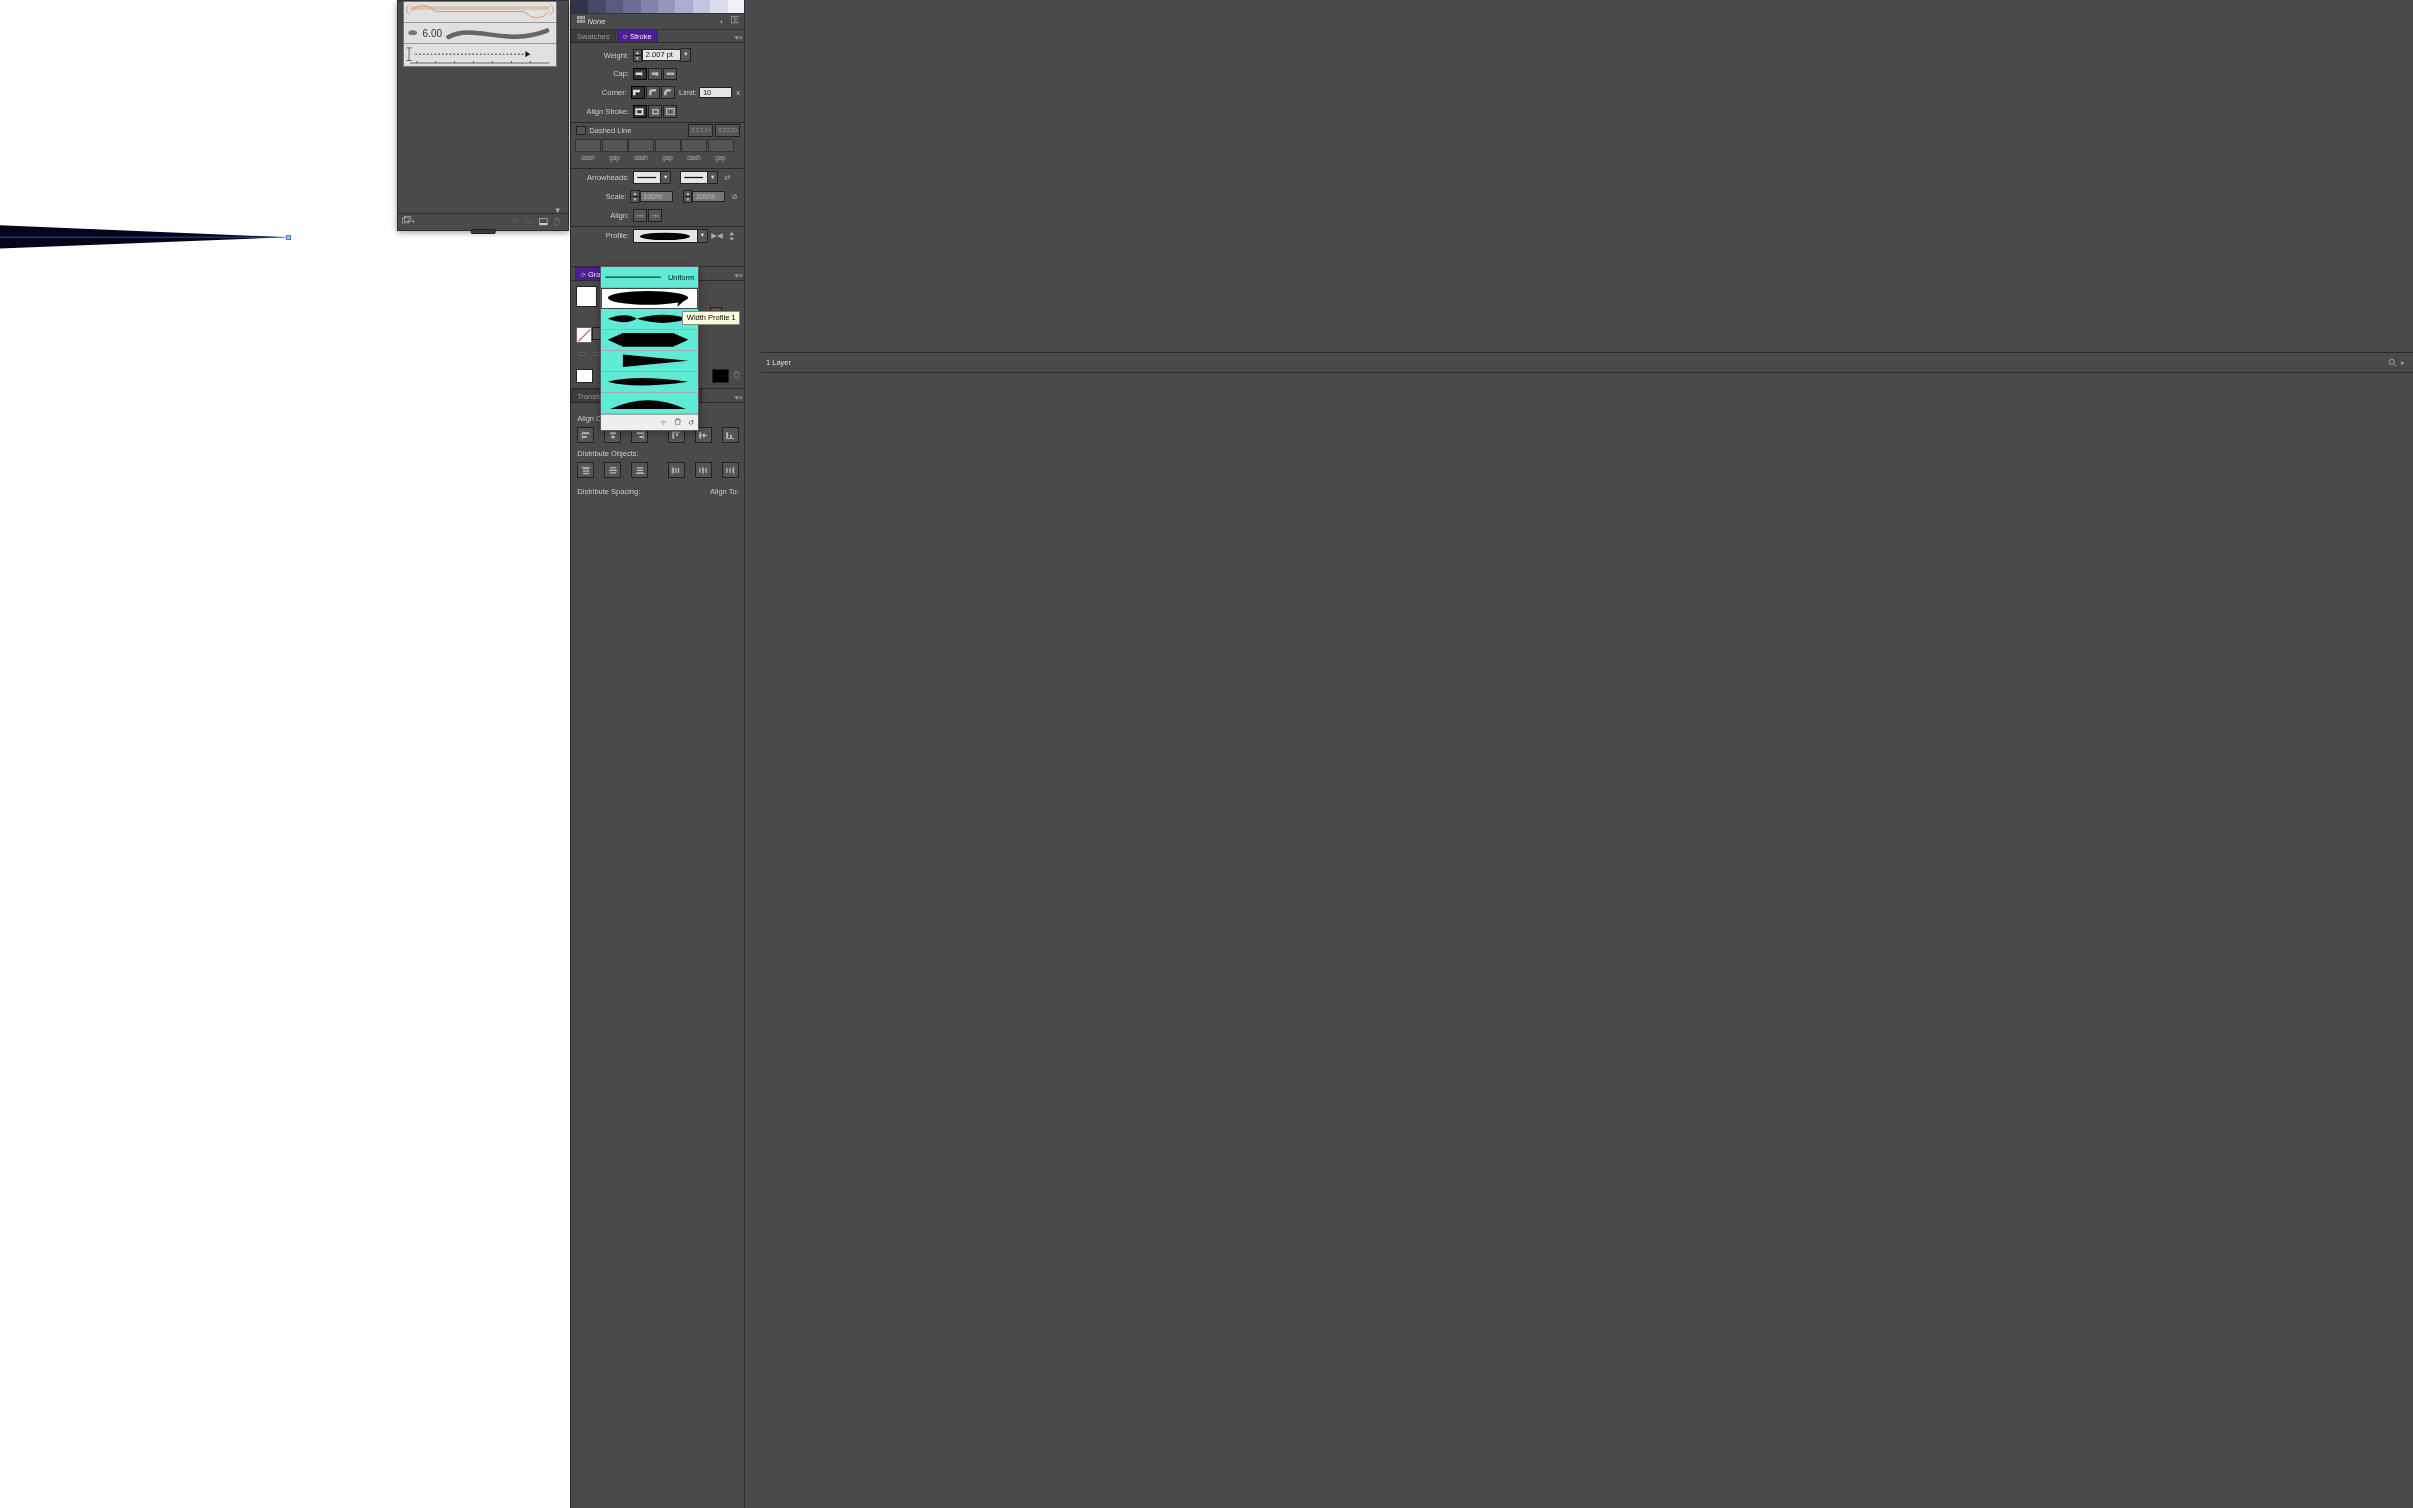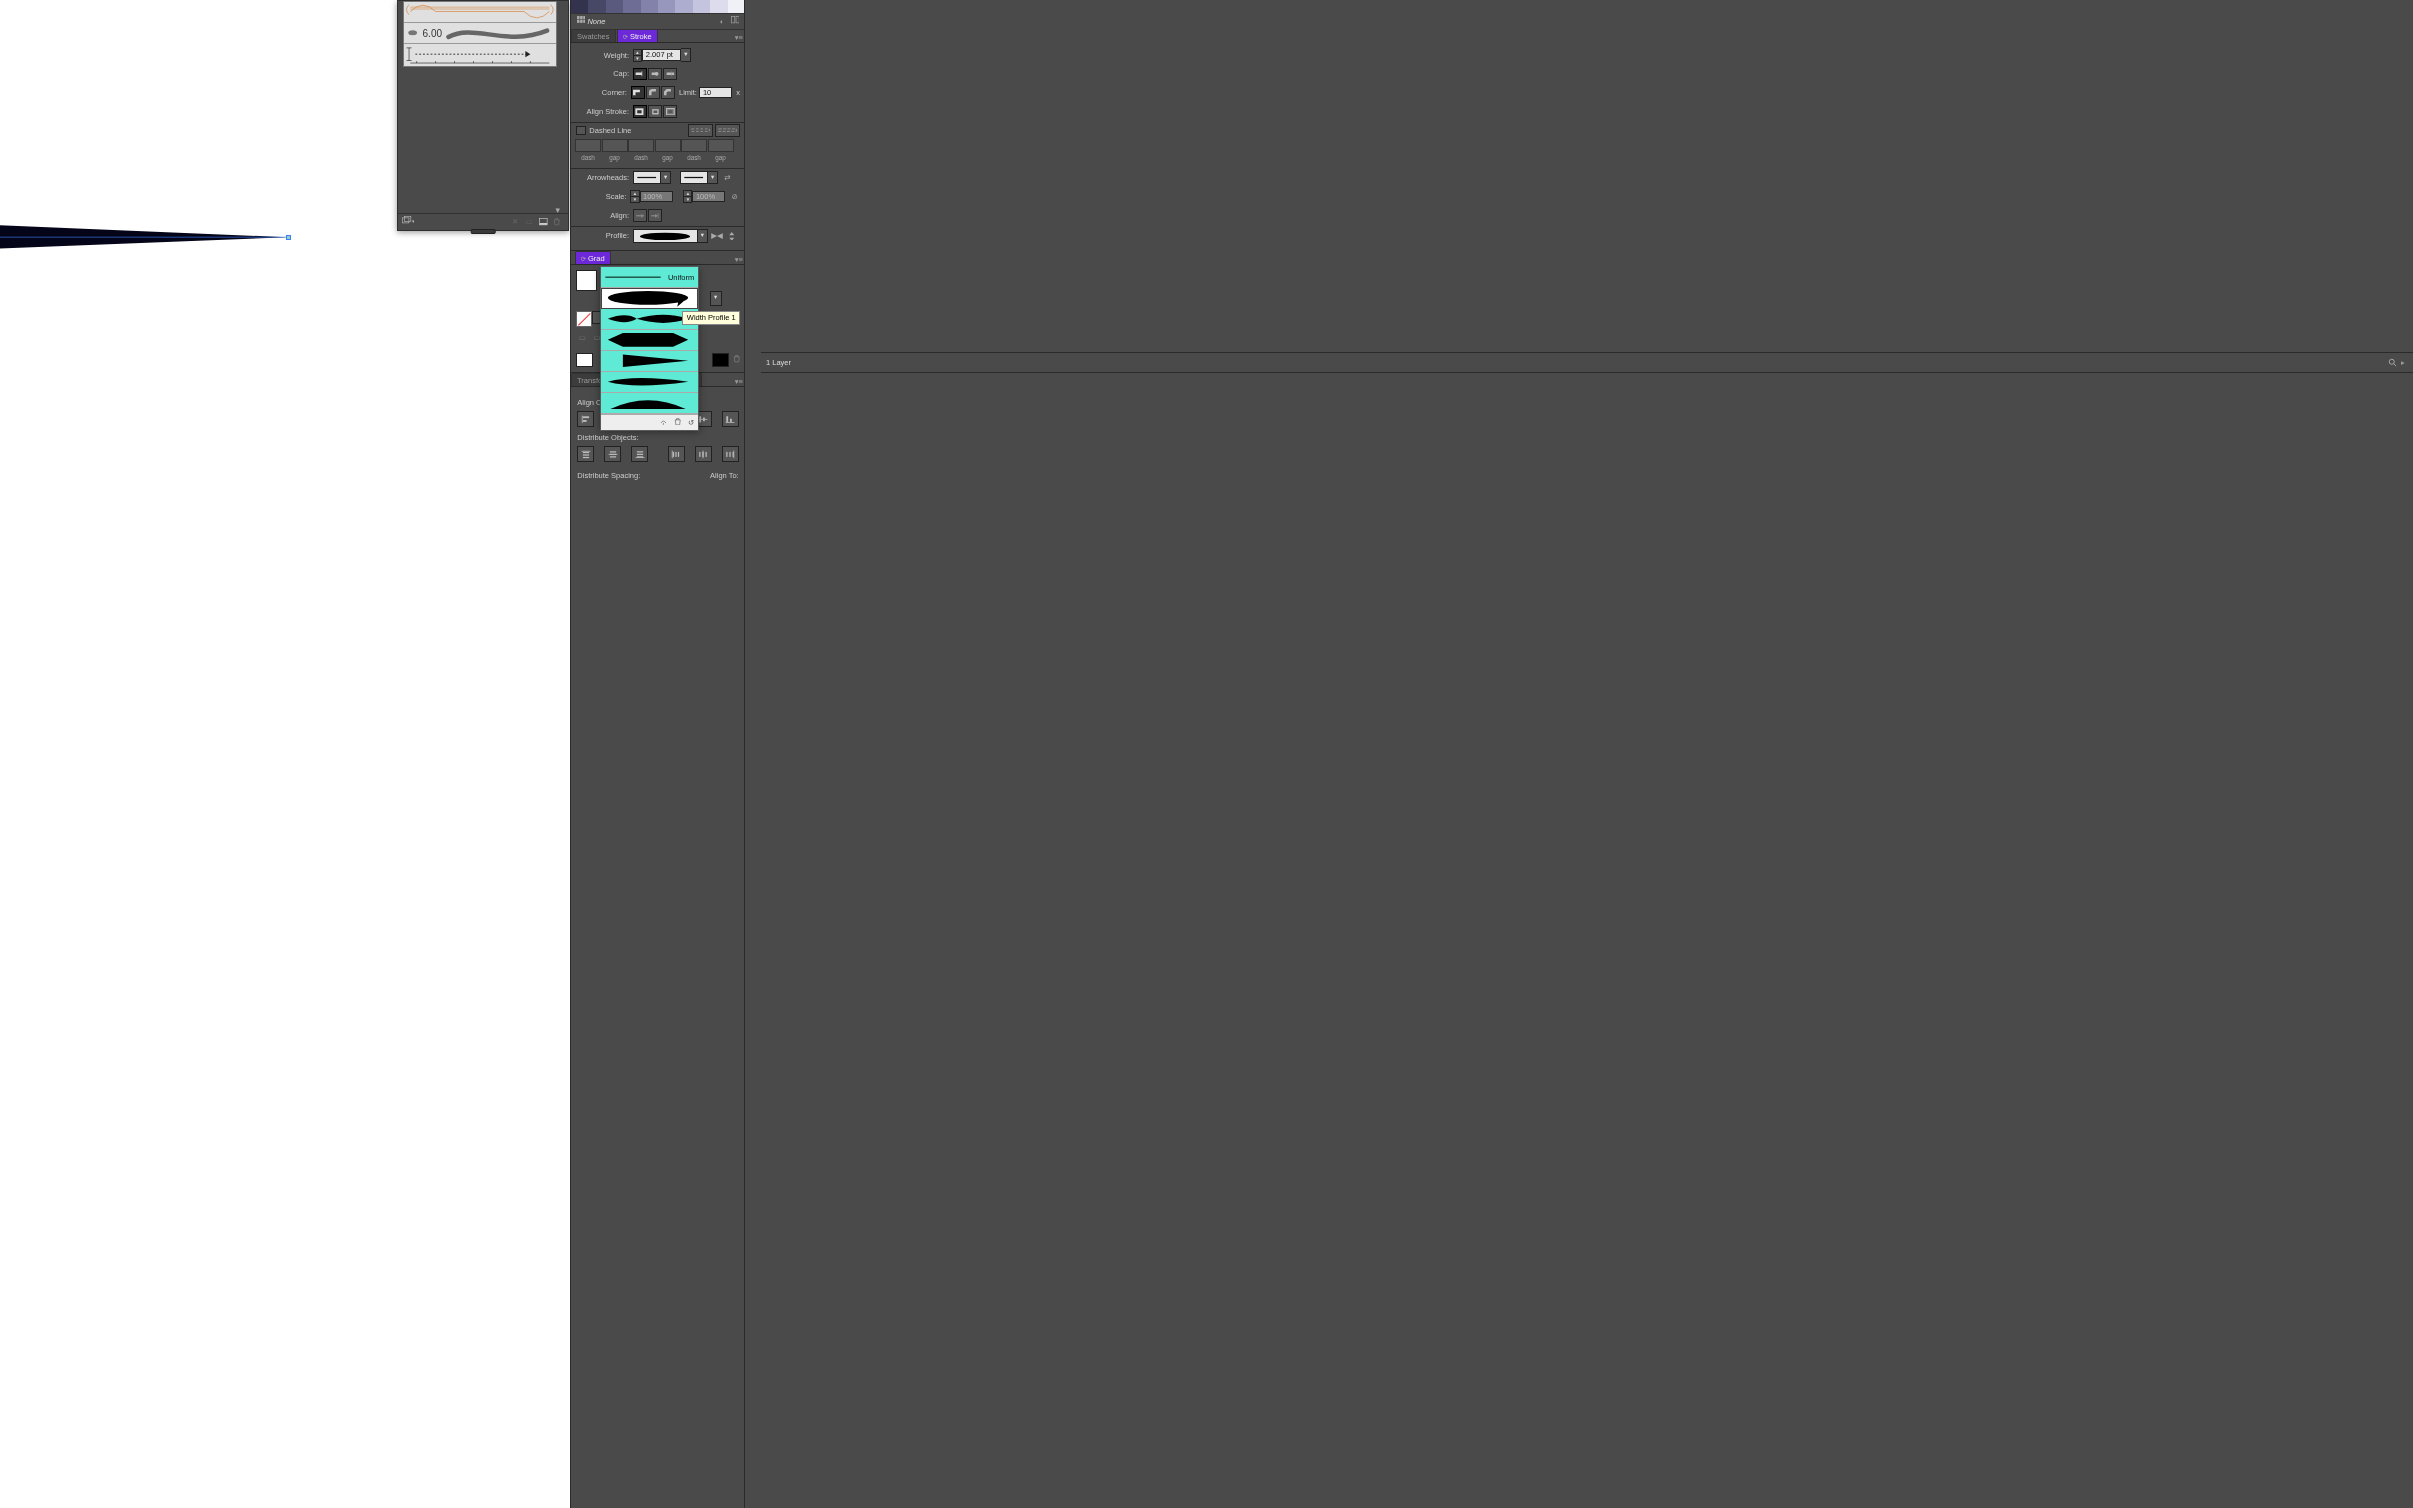--- a/index.html
+++ b/index.html
@@ -71,21 +71,21 @@
   .swatchrow div { flex:1; height:12.6px; }
   .nonebar { height:15px; display:flex; align-items:center; padding:0 3.8px; gap:0; border-top:0.6px solid #333; border-bottom:0.6px solid #333;font-style:italic; }
   .nonebar .label { flex:1; color:#ddd; }
   .nonebar .ib { width:12.6px; text-align:center; color:#999; }
 
   .tabs { height:12.6px; display:flex; align-items:flex-end; border-bottom:0.6px solid #2a2a2a; padding-left:0; gap:1.3px; }
   .tab {
     padding:1.9px 5px 1.3px; background:#4a4a4a; color:#bbb; font-size:7.5px; border:0.6px solid #333; border-bottom:none; border-radius:1.9px 1.9px 0 0; cursor:pointer;
     display:flex; align-items:center; gap:1.9px;
   }
-  .tab.active { background:#6d28d9; color:#eee; }
+  .tab.active { background:#4c1d95; color:#eee; }
   .tab.inactive { background:#3c3c3c; color:#999; }
   .panelmenu { margin-left:auto; width:12.6px; text-align:center; color:#999; }
   .refresh-glyph { font-size:6.3px; color:#aaa; }
 
   .panel-body { padding:3.8px 5px 6.3px; }
 
   .row { display:flex; align-items:center; height:16.3px; margin-bottom:2.5px; }
   .row .lbl { width:53px; text-align:right; padding-right:3.8px; color:#ccc; font-size:7.5px; }
   .stepper {
     display:flex; flex-direction:column; width:7.5px; border:0.6px solid #222; background:#555;
@@ -504,21 +504,21 @@
               <line x1="2" y1="6" x2="8" y2="6" stroke="#888" stroke-width="2"></line>
               <polygon points="8,3 13,6 8,9" fill="#888"></polygon>
               <line x1="13" y1="2" x2="13" y2="10" stroke="#888"></line>
             </svg>
           </div>
       </div>
     </div>
 
     <div class="sep"></div>
 
-    <div class="row" style="margin-bottom:0">
+    <div class="row" style="margin-bottom:16px">
       <div class="lbl">Profile:</div>
       <div class="profile-pick">
         <svg width="54" height="8.8" viewBox="0 0 86 14">
             <ellipse cx="43" cy="7" rx="40" ry="6" fill="#000"></ellipse>
           </svg>
       </div>
       <div class="dropdown-arrow">▼</div>
       <div class="swapicon">▶◀</div>
       <div class="swapicon">
         <svg width="7.5" height="8.8" viewBox="0 0 12 14">

